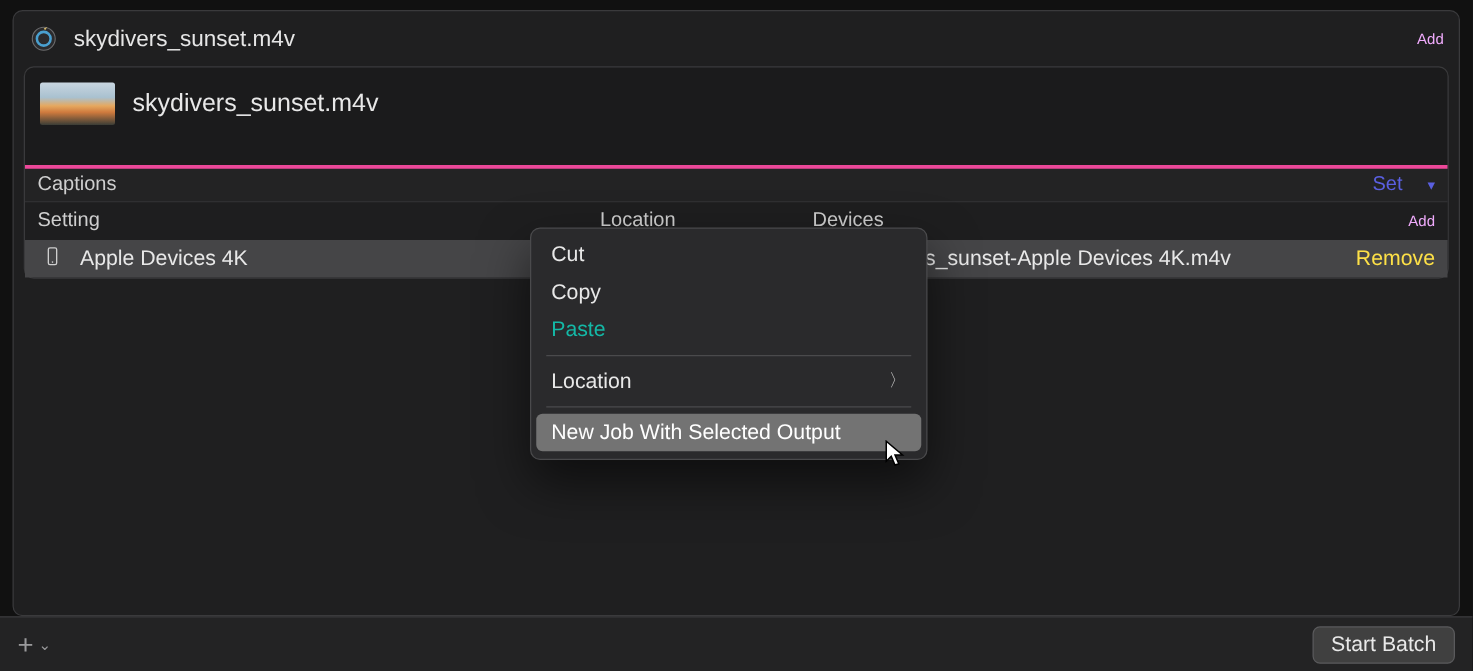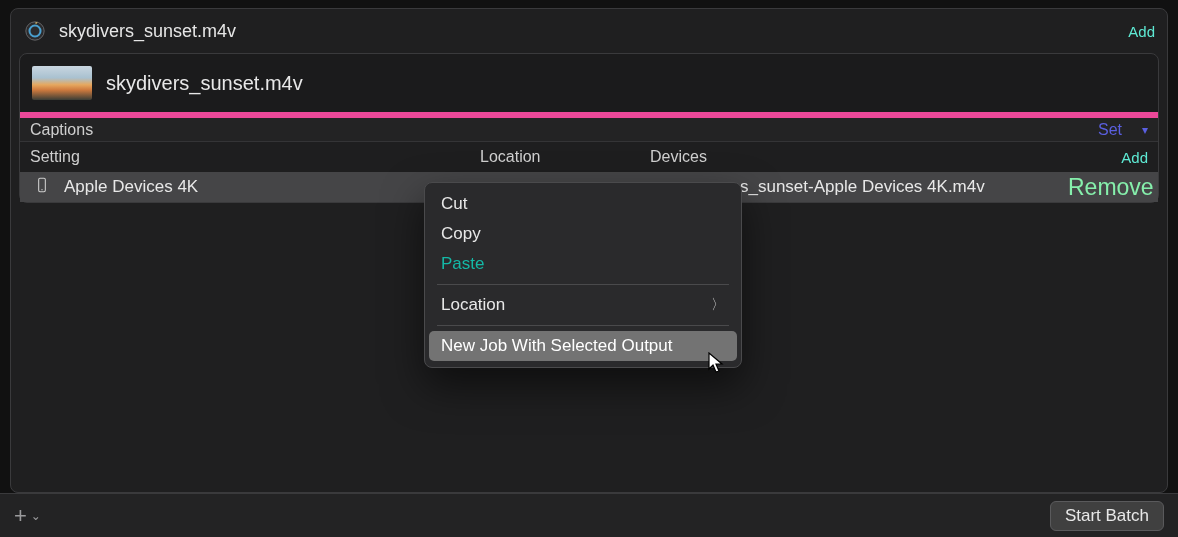--- a/index.html
+++ b/index.html
@@ -6,22 +6,22 @@
   html,body { width:1178px; height:537px; background:#111; color:#ddd; overflow:hidden; }
   .panel {
     position:absolute; left:10px; top:8px; width:1158px; height:485px;
     background:#1f1f20; border:1px solid #3a3a3c; border-radius:8px;
   }
   .app-header { display:flex; align-items:center; height:44px; padding:0 12px; font-size:18px; color:#e6e6e6; }
   .app-header .app-icon {
     width:24px; height:24px; margin-right:12px; display:flex; align-items:center; justify-content:center;
   }
   .spacer { flex:1; }
-  .link-blue { color:#5eead4; font-size:15px; cursor:pointer; }
-  .link-gray { color:#86efac; font-size:23px; cursor:pointer; }
+  .link-blue { color:#f0abfc; font-size:12px; cursor:pointer; }
+  .link-gray { color:#fde047; font-size:17px; cursor:pointer; }
 
   .job-card {
     margin:0 8px;
     border:1px solid #3a3a3c; border-radius:8px;
     background:#1b1b1c;
   }
   .job-header {
     display:flex; align-items:center; height:58px; padding:8px 12px; font-size:20px; color:#e8e8e8;
   }
   .thumb {
@@ -29,23 +29,24 @@
     background:linear-gradient(
       to bottom,
       #c9d6e0 0%, #a9c1d0 35%,
       #e6a85f 55%, #d07b3e 70%,
       #3a3d36 100%
     );
   }
   .captions-row {
     display:flex; align-items:center; height:30px; padding:0 10px;
     font-size:16px; color:#cfcfcf;
-    border-top:6px solid #ec4899;
+    border-top:3px solid #ec4899;
     border-bottom:1px solid #343436;
     background:#232324;
+    margin-top:20px;
   }
   .set-btn { display:flex; align-items:center; gap:20px; color:#5a5fe0; cursor:pointer; font-size:16px; }
   .chev-down { font-size:12px; color:#5a5fe0; }
 
   .cols-row {
     display:flex; align-items:center; height:30px; padding:0 10px;
     font-size:16px; color:#cfcfcf; background:#1e1e1f;
   }
   .col-setting { width:450px; }
   .col-location { width:170px; }

